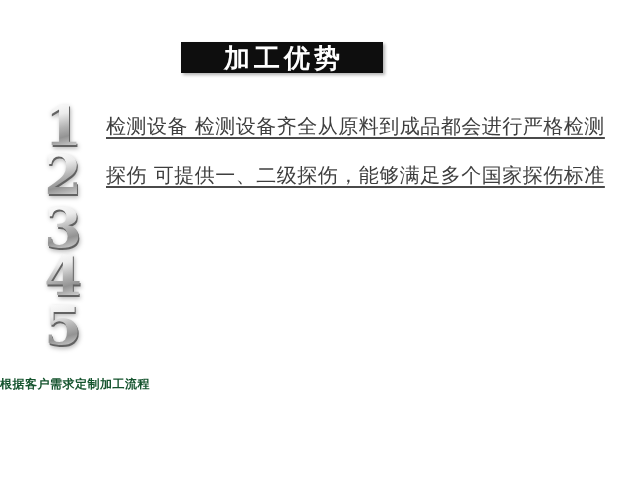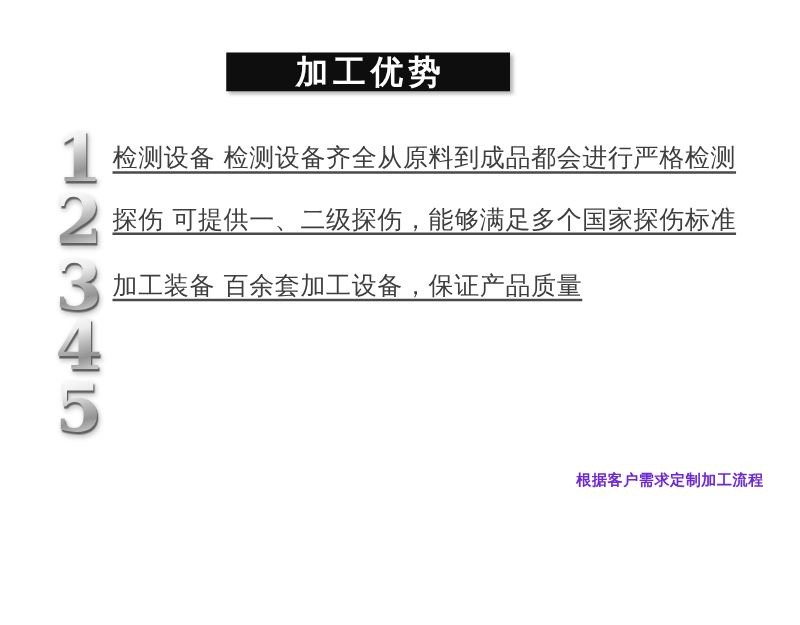--- a/index.html
+++ b/index.html
@@ -12,21 +12,21 @@
     height: 500px;
     background: #ffffff;
     overflow: hidden;
   }
 
   
   .banner {
     position: absolute;
     left: 181px;
     top: 42px;
-    width: 227px;
+    width: 202px;
     height: 31px;
     background: #0e0e0e;
     box-shadow: 2px 2px 3px rgba(0,0,0,0.30);
     display: flex;
     align-items: center;
     justify-content: center;
   }
   .banner-title {
     color: #ffffff;
     font-size: 26px;
@@ -62,41 +62,41 @@
     line-height: 50px;
     background: linear-gradient(165deg, #ffffff 5%, #ececec 30%, #b4b4b4 52%, #939393 68%, #dcdcdc 92%);
     -webkit-background-clip: text;
     background-clip: text;
     color: transparent;
     filter: drop-shadow(1px 2px 0.5px rgba(80,80,80,0.85)) drop-shadow(1px 2px 2px rgba(0,0,0,0.28));
     user-select: none;
   }
 
   .item-text {
-    margin-left: 4px;
+    margin-left: 20px;
     font-size: 20px;
     letter-spacing: 0.5px;
     color: #3e3e3e;
     white-space: nowrap;
     text-decoration: underline;
     text-decoration-thickness: 2px;
     text-underline-offset: 4px;
     text-decoration-color: #4a4a4a;
   }
 
   
   .caption {
     position: absolute;
     left: 0;
     top: 376px;
     width: 611px;
-    text-align: right;
+    text-align: left;
     font-size: 12px;
     font-weight: bold;
-    color: #6d28d9;
+    color: #14532d;
     letter-spacing: 0.5px;
   }
 </style>
 </head>
 <body>
 
 <div class="page">
 
   <div class="banner">
     <span class="banner-title">加工优势</span>
@@ -107,21 +107,20 @@
     <span class="item-text">检测设备 检测设备齐全从原料到成品都会进行严格检测</span>
   </div>
 
   <div class="item item-2">
     <span class="num">2</span>
     <span class="item-text">探伤 可提供一、二级探伤，能够满足多个国家探伤标准</span>
   </div>
 
   <div class="item item-3">
     <span class="num">3</span>
-    <span class="item-text">加工装备 百余套加工设备，保证产品质量</span>
   </div>
 
   <div class="item item-4">
     <span class="num">4</span>
   </div>
 
   <div class="item item-5">
     <span class="num">5</span>
   </div>
 

